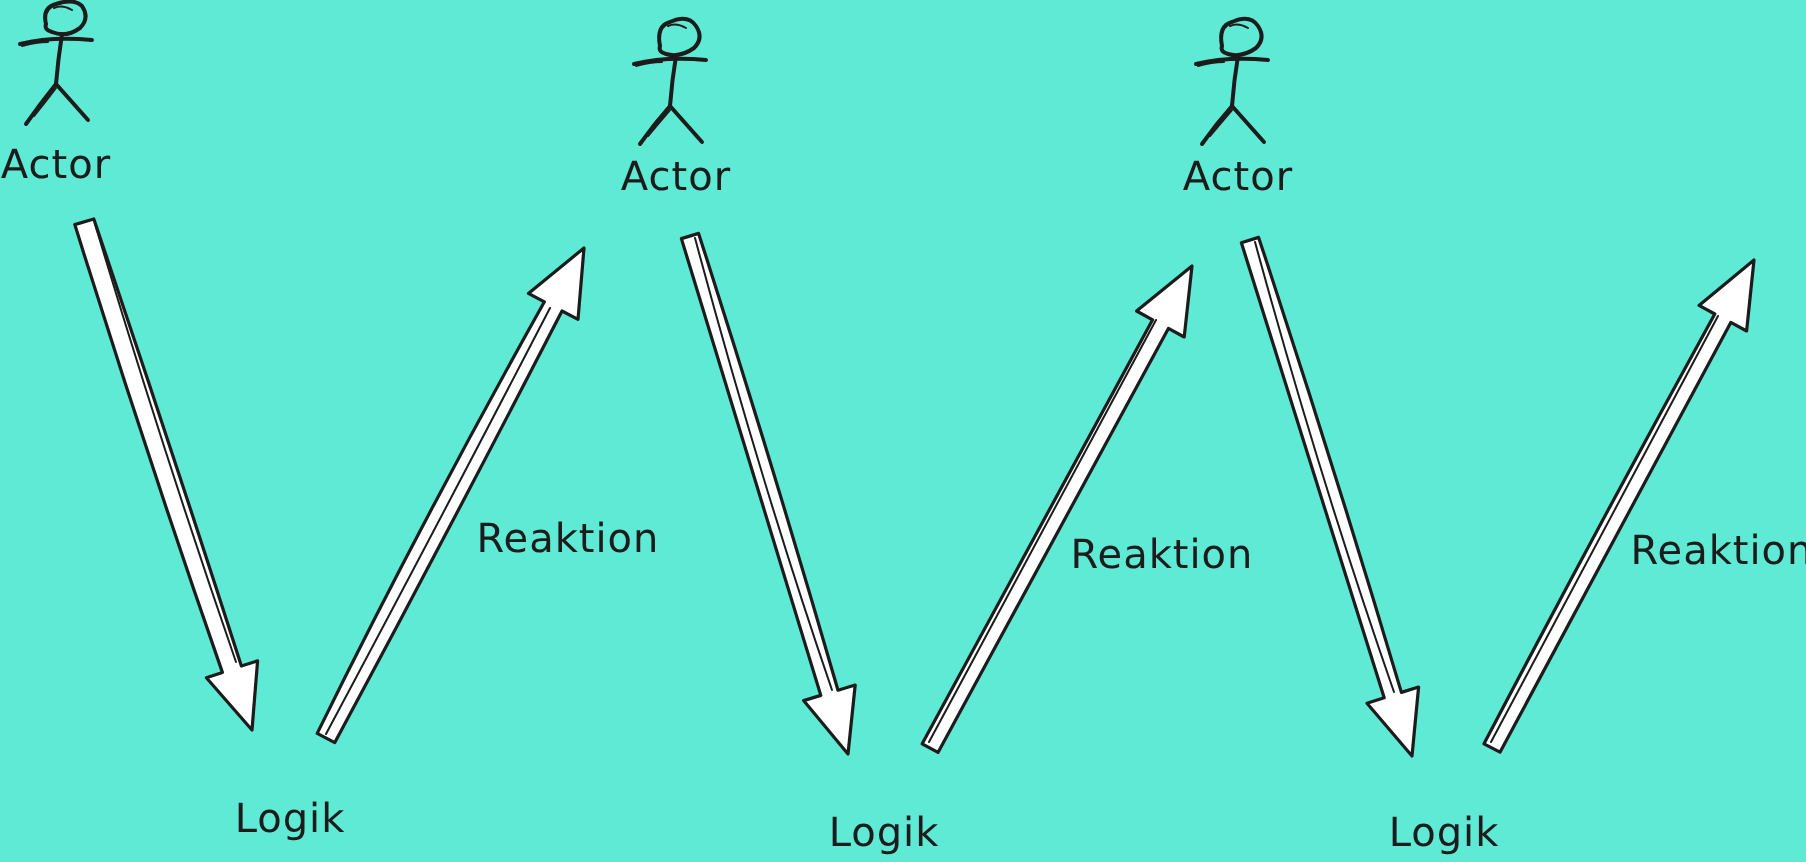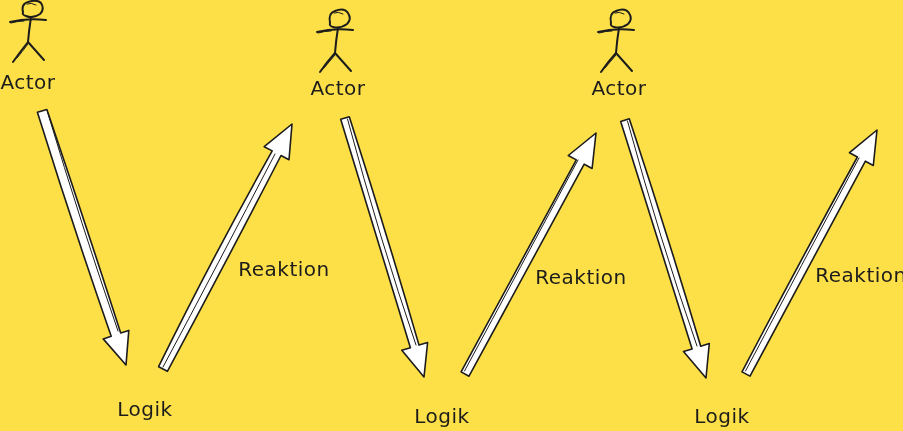--- a/index.html
+++ b/index.html
@@ -4,21 +4,21 @@
 <style>
   html, body {
     margin: 0;
     padding: 0;
     background: #ffffff;
   }
   .canvas-wrap {
     position: relative;
     width: 903px;
     height: 431px;
-    background: #fde047;
+    background: #5eead4;
     overflow: hidden;
   }
   svg {
     display: block;
     width: 903px;
     height: 431px;
   }
   .ink {
     stroke: #1c1c1c;
     fill: none;

